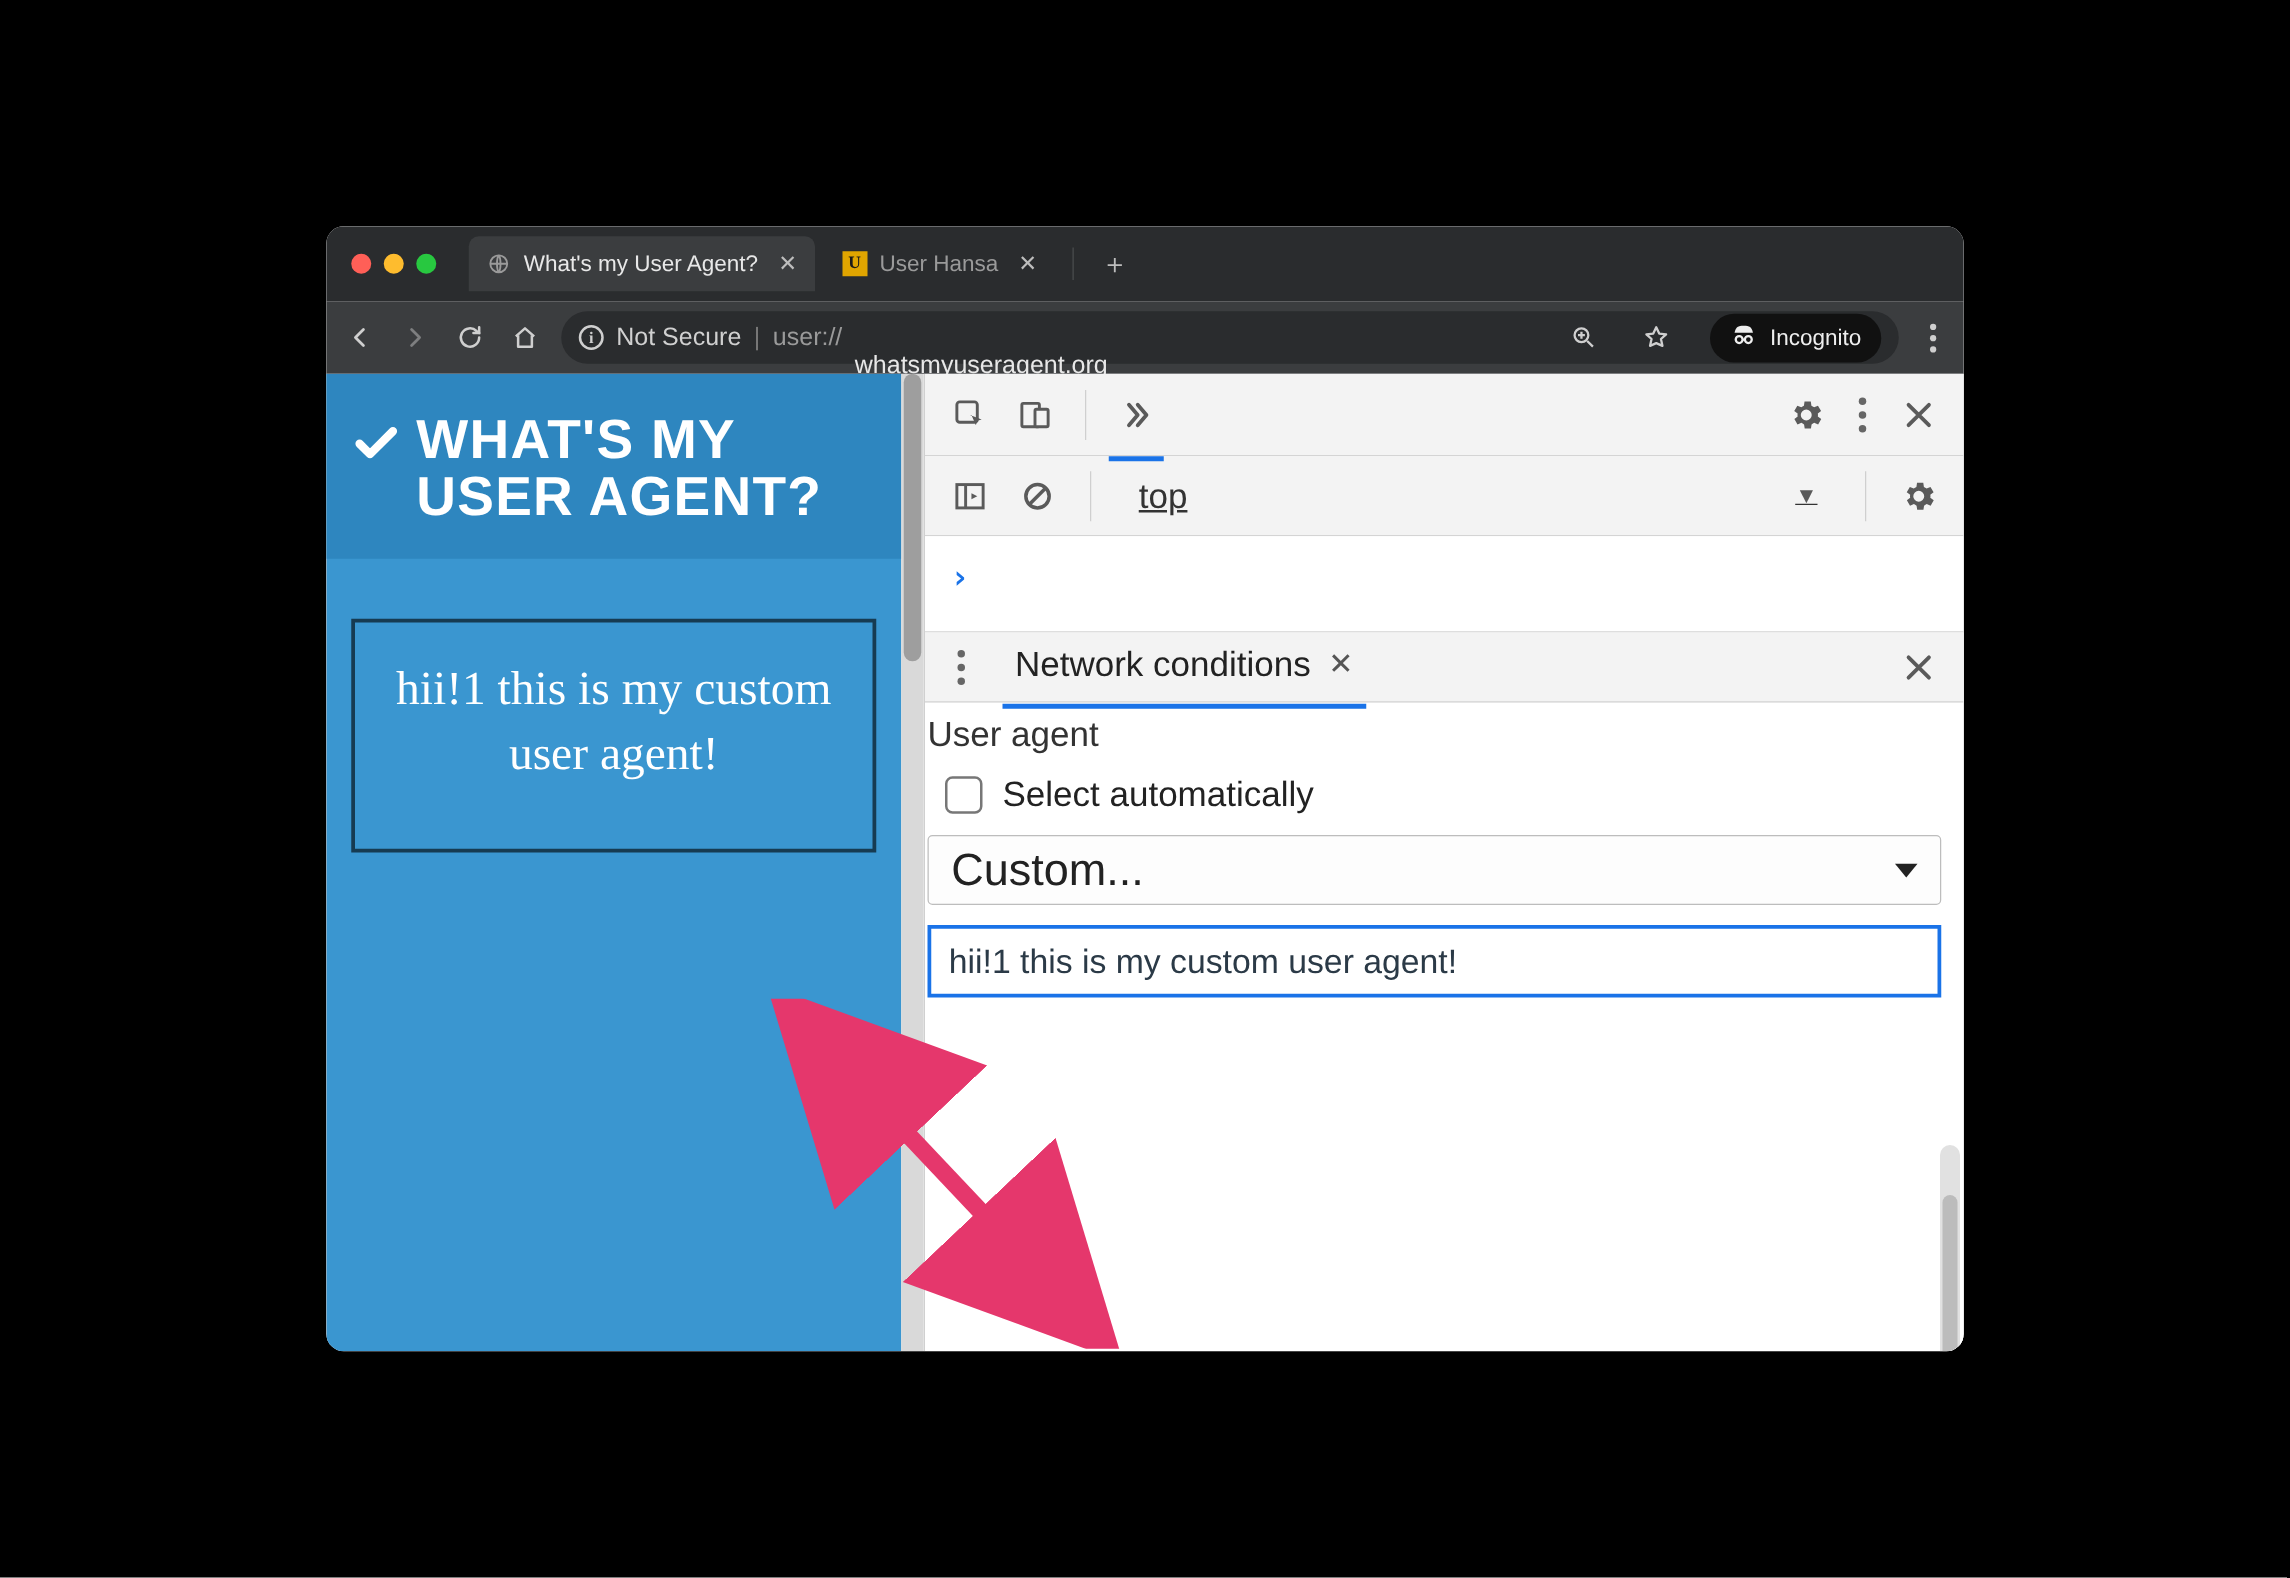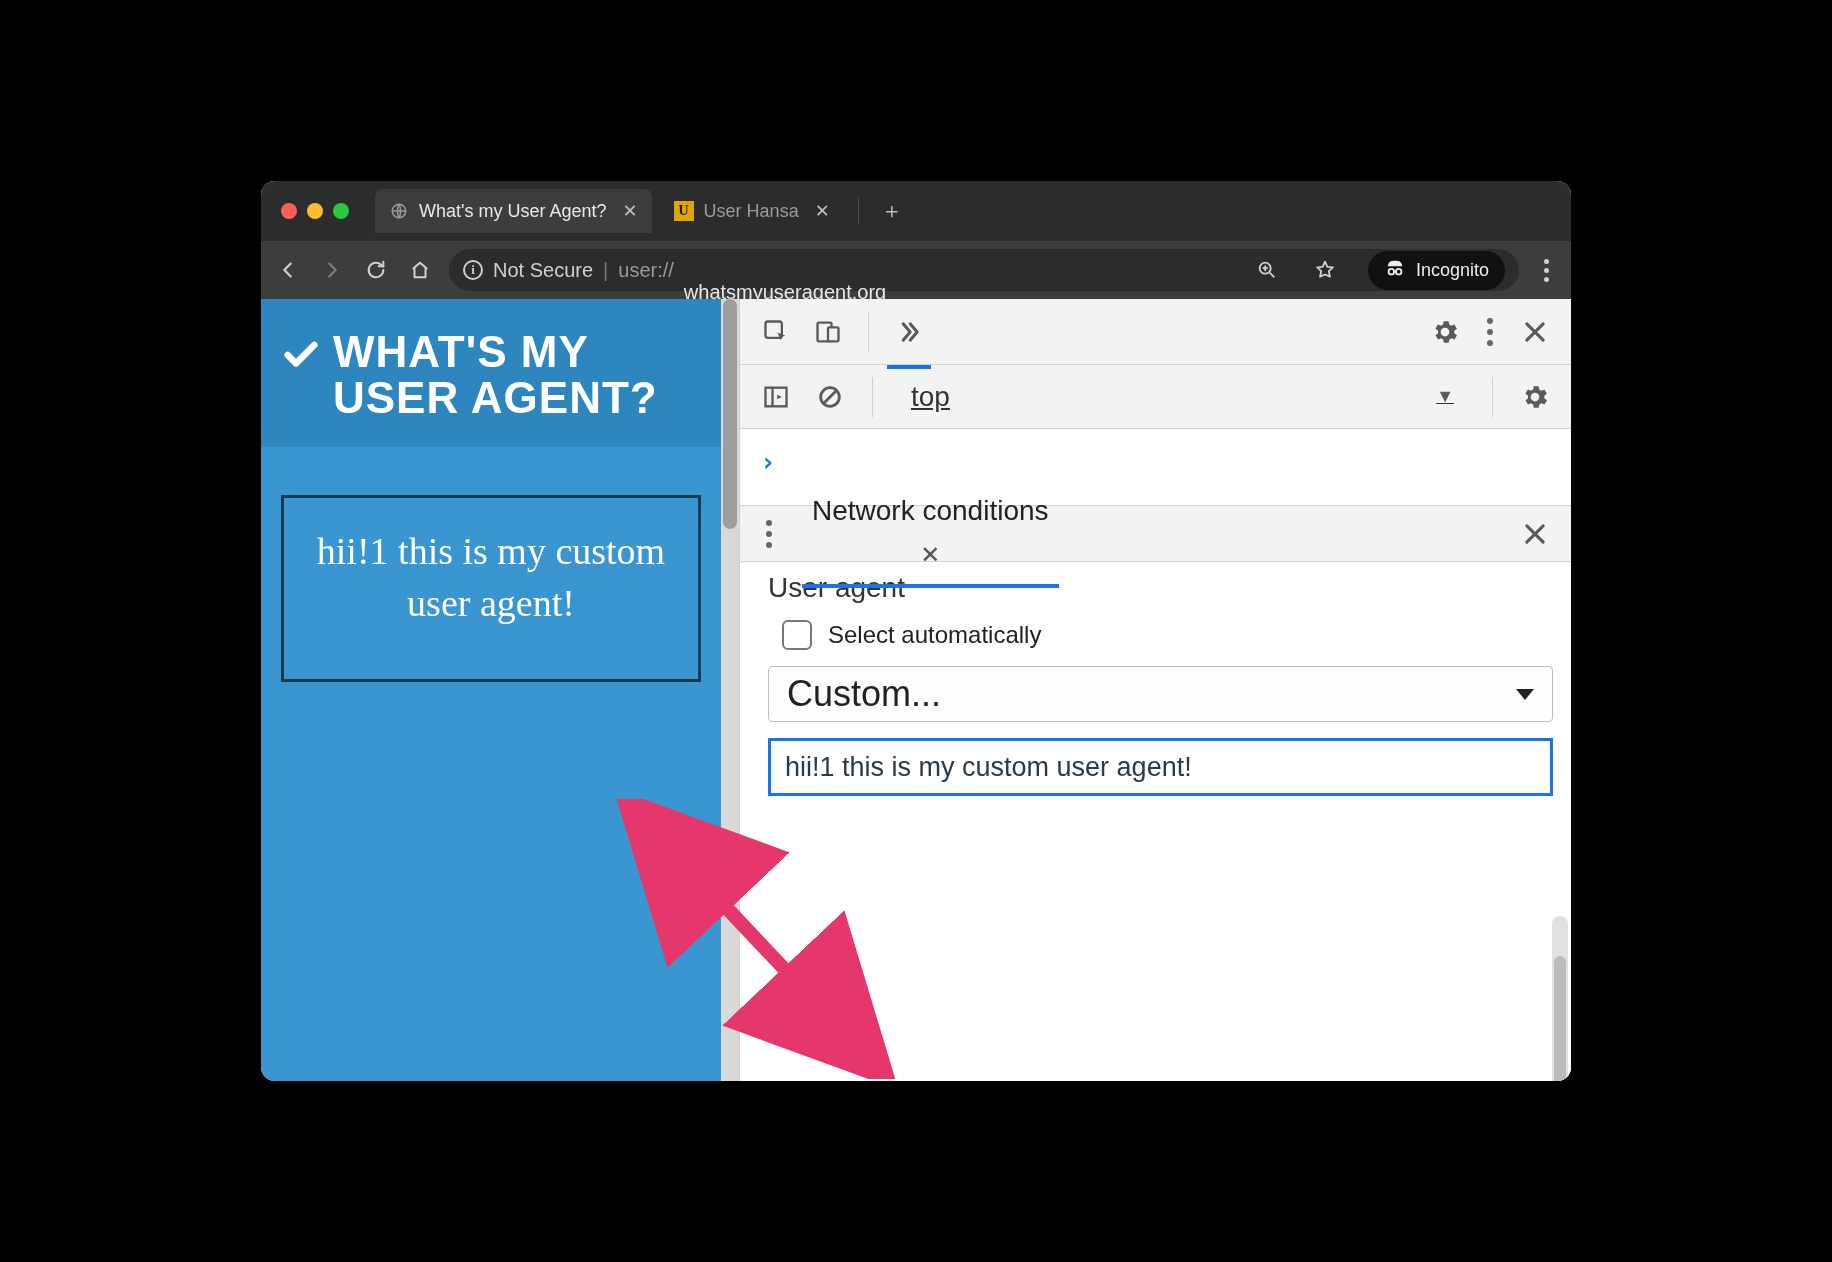--- a/index.html
+++ b/index.html
@@ -51,26 +51,26 @@
   .dt-gear svg{width:30px;height:30px;}
   .dt-kebab { width:30px; display:flex; flex-direction:column; gap:5px; align-items:center; }
   .dt-kebab span{width:6px;height:6px;background:#666;border-radius:50%;}
   .dt-sub { height:64px; padding:0 14px; gap:10px; }
   .ctx-sel { display:flex; align-items:center; gap:16px; font-size:28px; color:#333; padding:0 18px; flex:1;text-decoration:underline; }
   .ctx-sel .caret { margin-left:auto; color:#5a5a5a; font-size:18px;}
   .console-area { background:#fff; padding:18px 20px; height:76px; display:flex; align-items:flex-start; }
   .console-prompt { color:#1a73e8; font-size:26px; font-weight:700; font-family: ui-monospace, Menlo, monospace; }
   .drawer { border-top:1px solid #d4d4d4; background:#fff; flex:1; display:flex; flex-direction:column; position:relative;}
   .drawer-tabs { height:56px; background:#f3f3f3; border-bottom:1px solid #d4d4d4; display:flex; align-items:center; padding:0 14px; gap:10px; }
-  .drawer-tab { display:flex; align-items:center; gap:14px; font-size:28px; color:#222; padding:6px 10px 10px 10px; position:relative;flex-direction:column; }
+  .drawer-tab { display:flex; align-items:center; gap:14px; font-size:28px; color:#222; padding:6px 10px 10px 10px; position:relative; }
   .drawer-tab.active::after { content:""; position:absolute; left:0; right:0; bottom:-9px; height:4px; background:#1a73e8; }
   .drawer-close-tab { font-size:24px; color:#555; }
-  .drawer-body { padding:10px 18px 20px 28px; display:flex; flex-direction:column; gap:16px; }
+  .drawer-body { padding:10px 18px 20px 2px; display:flex; flex-direction:column; gap:16px; }
   .section-label { font-size:28px; color:#333; }
-  .ck-row { display:flex; align-items:center; gap:16px; font-size:24px; color:#222; padding-left:14px; }
+  .ck-row { display:flex; align-items:center; gap:16px; font-size:28px; color:#222; padding-left:14px; }
   .ck { width:30px; height:30px; border:2px solid #777; border-radius:6px; background:#fff; }
   .sel { border:1px solid #bdbdbd; border-radius:4px; height:56px; display:flex; align-items:center; padding:0 18px; font-size:36px; color:#222; justify-content:space-between; background:#fdfdfd; }
   .sel .tri { width:0;height:0;border-left:9px solid transparent;border-right:9px solid transparent;border-top:11px solid #222; }
   .ua-input { border:3px solid #1a73e8; height:58px; display:flex; align-items:center; padding:0 14px; font-size:27px; color:#2b3a47; background:#fff; }
   .devtools-scroll { position:absolute; right:3px; top:410px; width:16px; height:340px; background:#e1e1e1; border-radius:8px; }
   .devtools-scroll .th { position:absolute; left:2px; right:2px; bottom:4px; top:40px; background:#bcbcbc; border-radius:8px;}
   
   .arrow-svg { position:absolute; left:350px; top:500px; width:300px; height:280px; pointer-events:none; }
 </style>
 </head>

